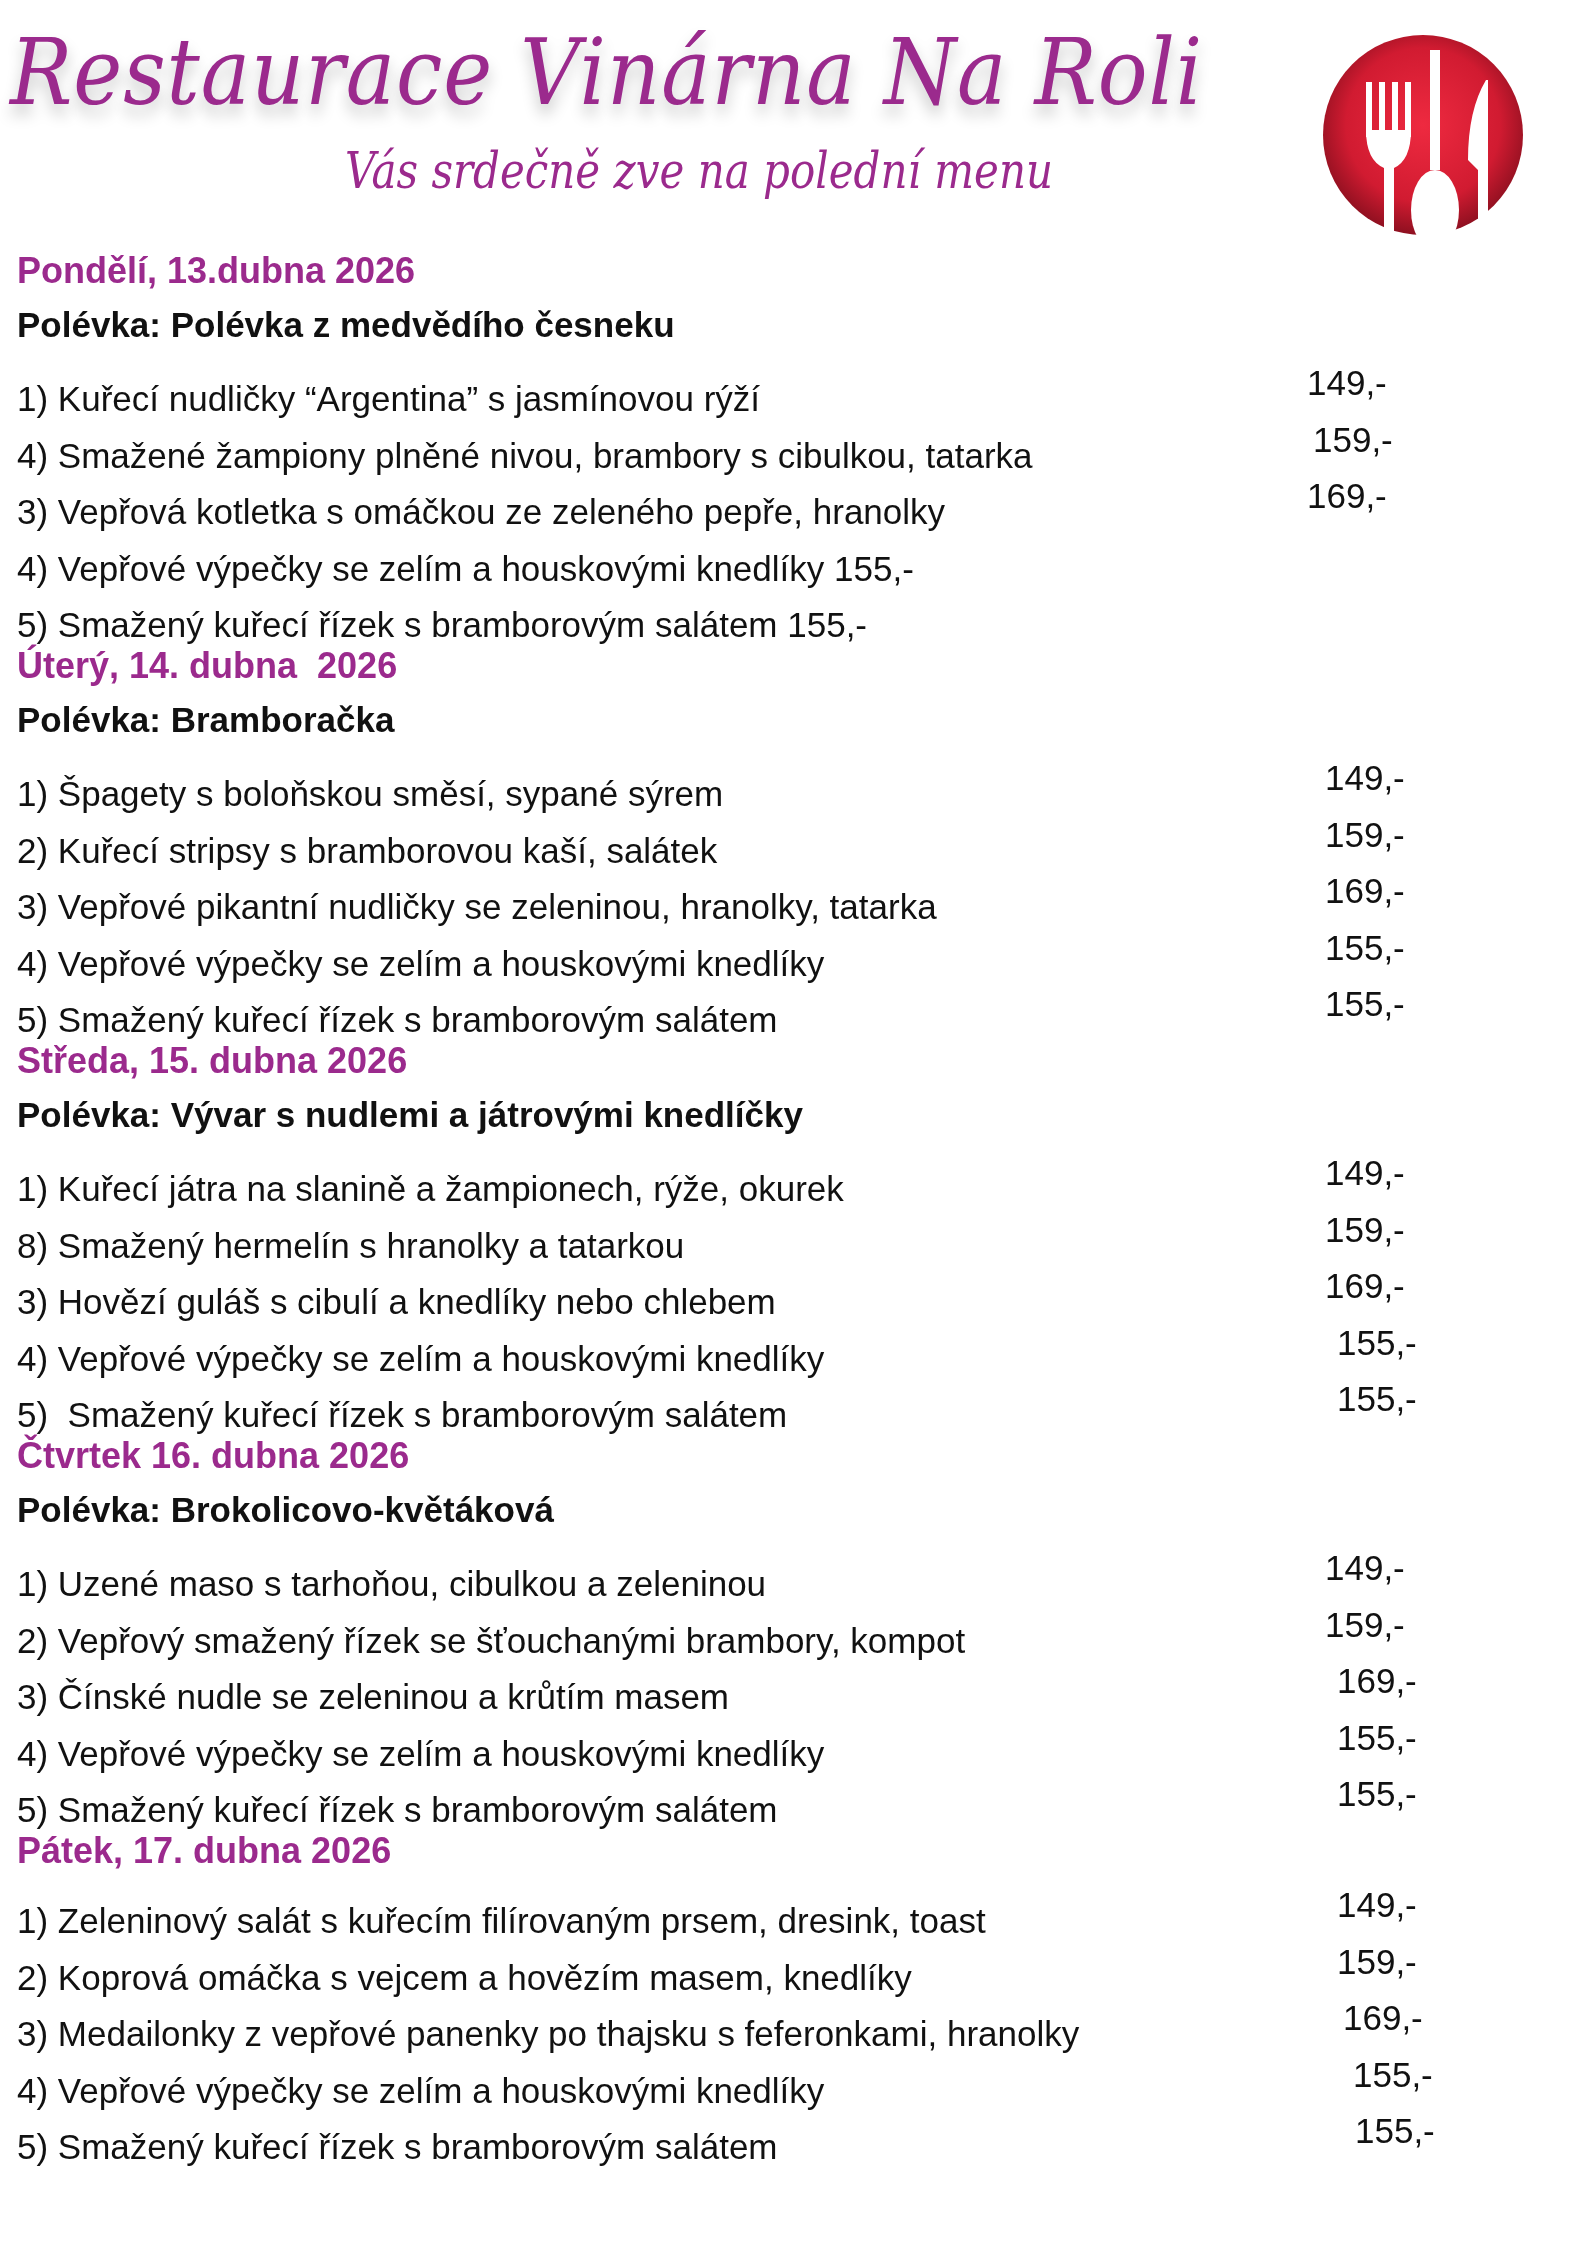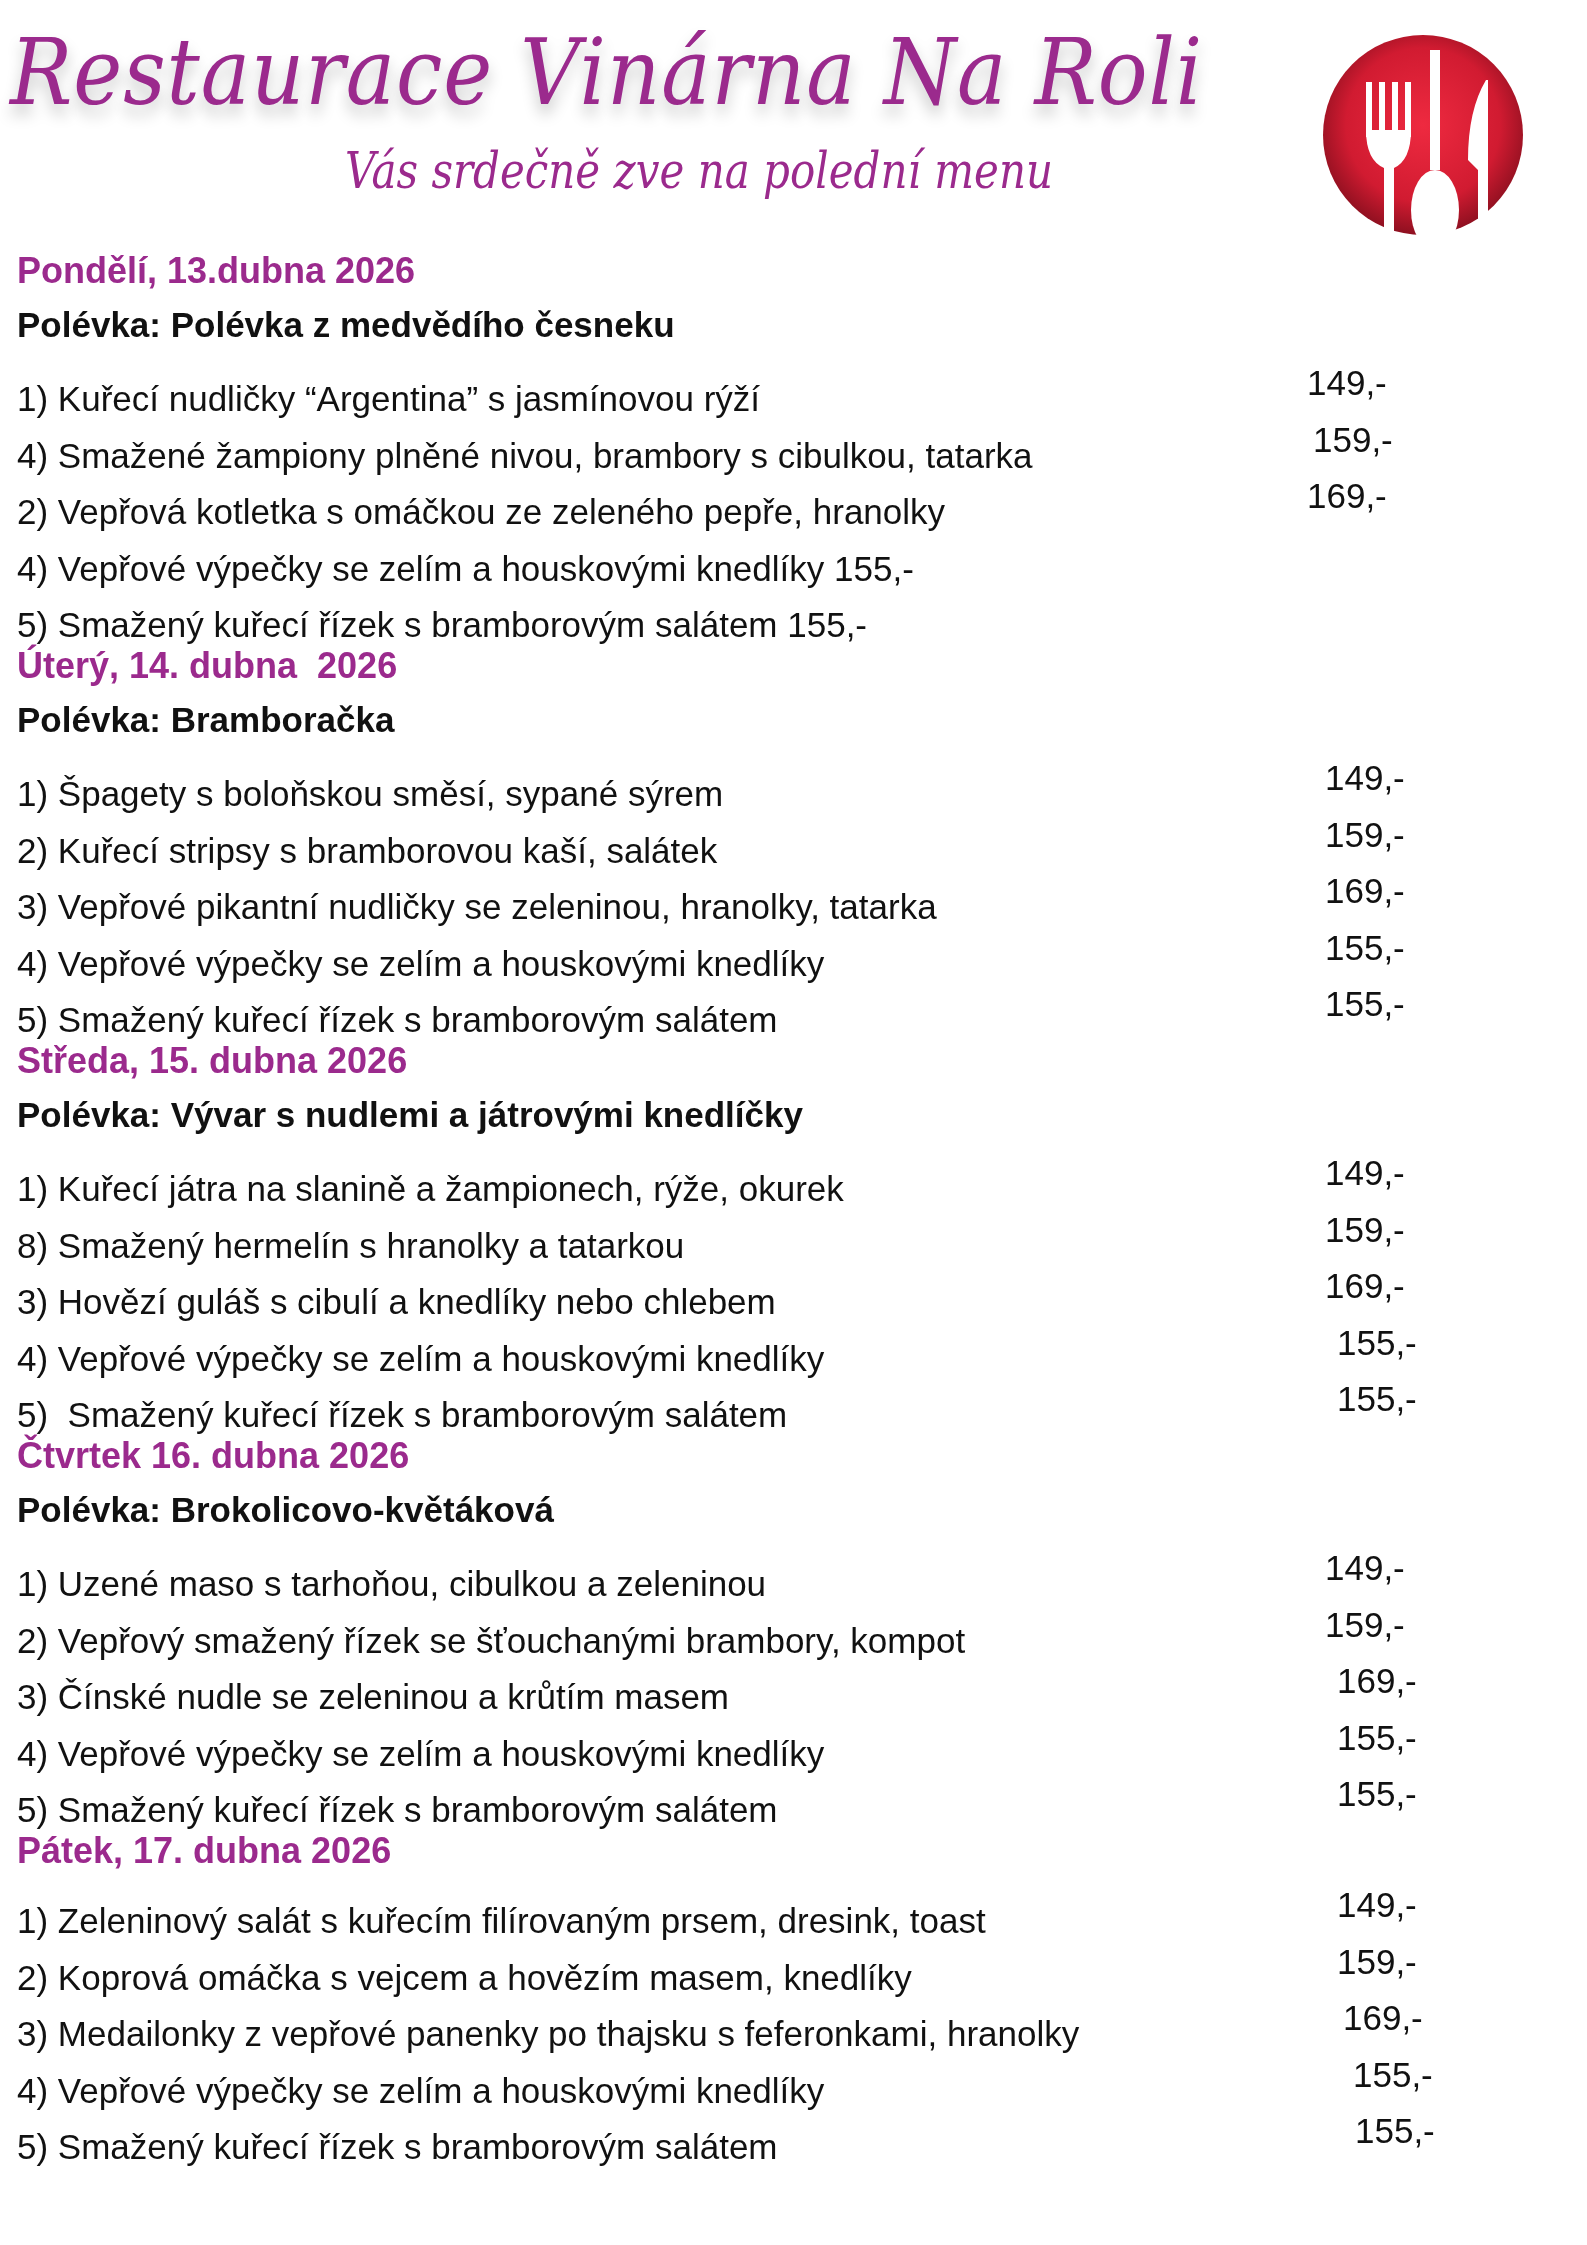--- a/index.html
+++ b/index.html
@@ -79,21 +79,21 @@
   </svg>
 </div>
 
 <div class="menu">
 
   <section class="day-section">
     <div class="day-header">Pondělí, 13.dubna 2026</div>
     <div class="soup">Polévka: Polévka z medvědího česneku</div>
     <div class="item"><span class="dish">1) Kuřecí nudličky “Argentina” s jasmínovou rýží</span><span class="price p-col-a">149,-</span></div>
     <div class="item"><span class="dish">4) Smažené žampiony plněné nivou, brambory s cibulkou, tatarka</span><span class="price" style="left:1296px">159,-</span></div>
-    <div class="item"><span class="dish">2) Vepřová kotletka s omáčkou ze zeleného pepře, hranolky</span><span class="price p-col-a">169,-</span></div>
+    <div class="item"><span class="dish">3) Vepřová kotletka s omáčkou ze zeleného pepře, hranolky</span><span class="price p-col-a">169,-</span></div>
     <div class="item"><span class="dish">4) Vepřové výpečky se zelím a houskovými knedlíky 155,-</span><span class="price p-col-a"></span></div>
     <div class="item"><span class="dish">5) Smažený kuřecí řízek s bramborovým salátem 155,-</span><span class="price p-col-a"></span></div>
   </section>
 
   <section class="day-section">
     <div class="day-header">Úterý, 14. dubna  2026</div>
     <div class="soup">Polévka: Bramboračka</div>
     <div class="item"><span class="dish">1) Špagety s boloňskou směsí, sypané sýrem</span><span class="price p-col-b">149,-</span></div>
     <div class="item"><span class="dish">2) Kuřecí stripsy s bramborovou kaší, salátek</span><span class="price p-col-b">159,-</span></div>
     <div class="item"><span class="dish">3) Vepřové pikantní nudličky se zeleninou, hranolky, tatarka</span><span class="price p-col-b">169,-</span></div>

